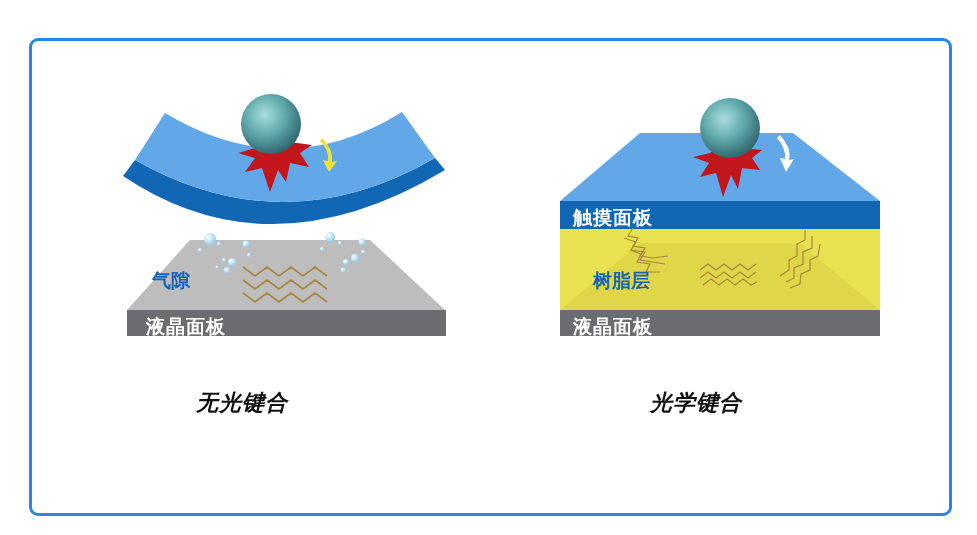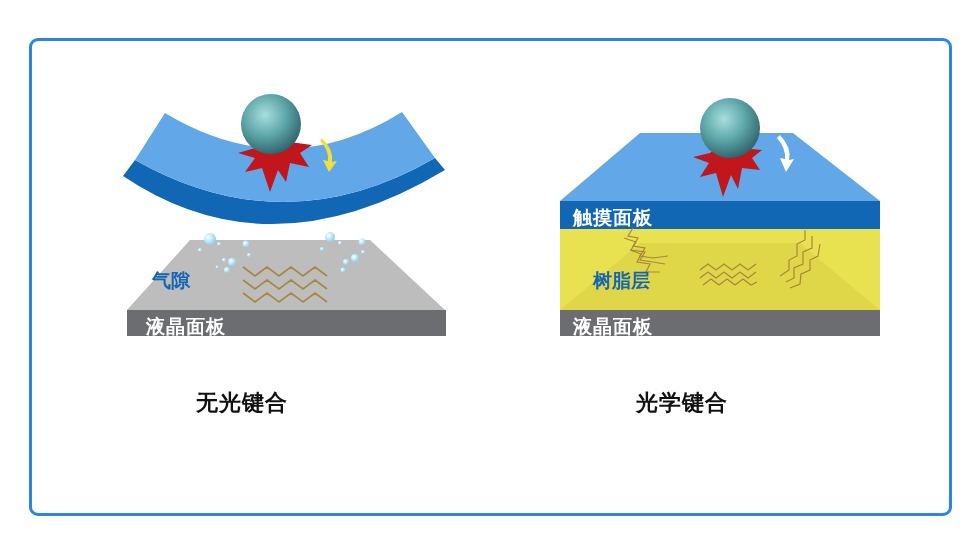--- a/index.html
+++ b/index.html
@@ -2,21 +2,21 @@
 <html><head>
 <meta charset="utf-8">
 <style>
   html, body { margin:0; padding:0; background:#ffffff; }
   body { width:977px; height:535px; position:relative; overflow:hidden; font-family:"DejaVu Sans", sans-serif; }
   .frame { position:absolute; left:29px; top:38px; width:923px; height:478px; border:3px solid #2a86e2; border-radius:9px; box-sizing:border-box; }
   svg.art { position:absolute; left:0; top:0; }
   .lbl { position:absolute; font-weight:bold; white-space:nowrap; }
   .layer-label { color:#ffffff; font-size:19px; letter-spacing:1px; }
   .side-label { color:#1466b4; font-size:19px; font-weight:bold; }
-  .caption { color:#111111; font-size:22px; font-weight:bold; letter-spacing:1px; }
+  .caption { color:#111111; font-size:22px; font-weight:bold; letter-spacing:1px;font-style:italic; }
 </style>
 </head>
 <body>
 
 <div class="frame"></div>
 
 <svg class="art" width="977" height="535" viewBox="0 0 977 535">
   <defs>
     <radialGradient id="ballGrad" cx="0.4" cy="0.35" r="0.7">
       <stop offset="0" stop-color="#a9dede"></stop>
@@ -94,13 +94,13 @@
   <path d="M780,135 Q792,148 789,160 L794,159 L786,172 L780,158 L785,159 Q786,148 777,138 Z" fill="#ffffff"></path>
 </svg>
 
 <div class="lbl side-label" style="left:152px;top:268px;">气隙</div>
 <div class="lbl layer-label" style="left:146px;top:314px;">液晶面板</div>
 <div class="lbl caption" style="left:196px;top:388px;">无光键合</div>
 
 <div class="lbl layer-label" style="left:573px;top:205px;">触摸面板</div>
 <div class="lbl side-label" style="left:583px;top:268px;margin-left:10px;">树脂层</div>
 <div class="lbl layer-label" style="left:573px;top:314px;">液晶面板</div>
-<div class="lbl caption" style="left:636px;top:388px;">光学键合</div>
+<div class="lbl caption" style="left:650px;top:388px;">光学键合</div>
 
 </body></html>

